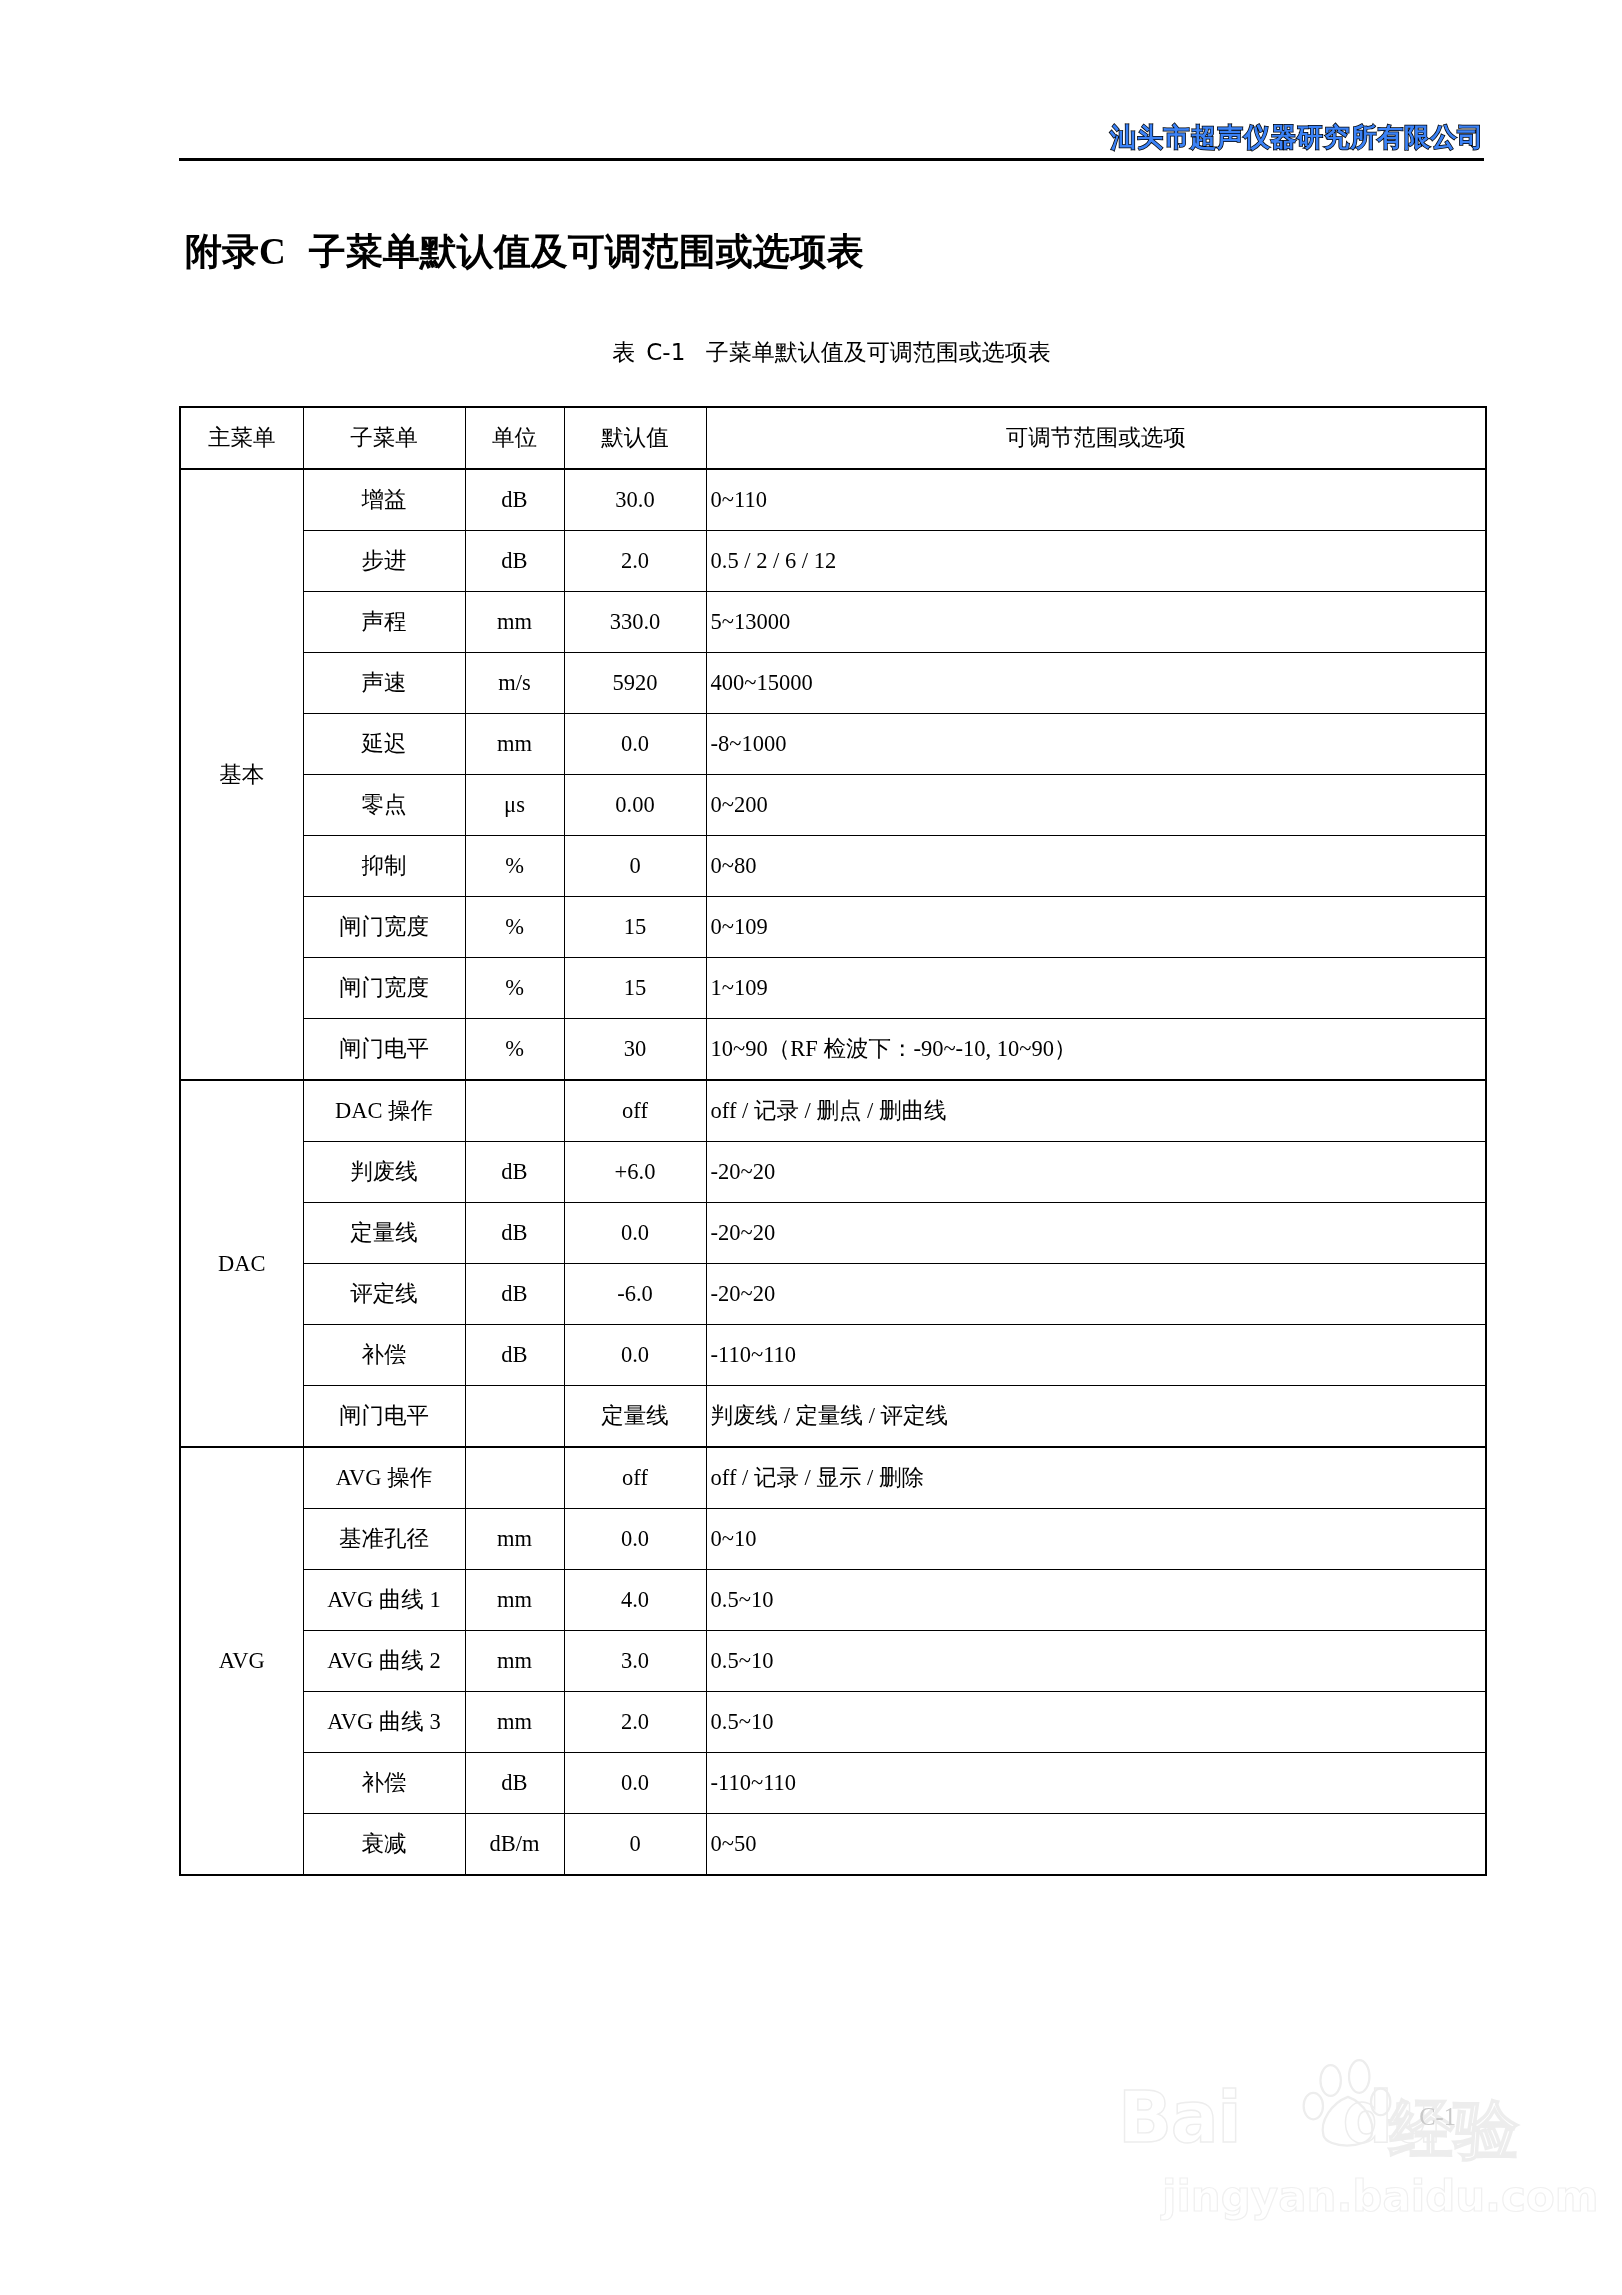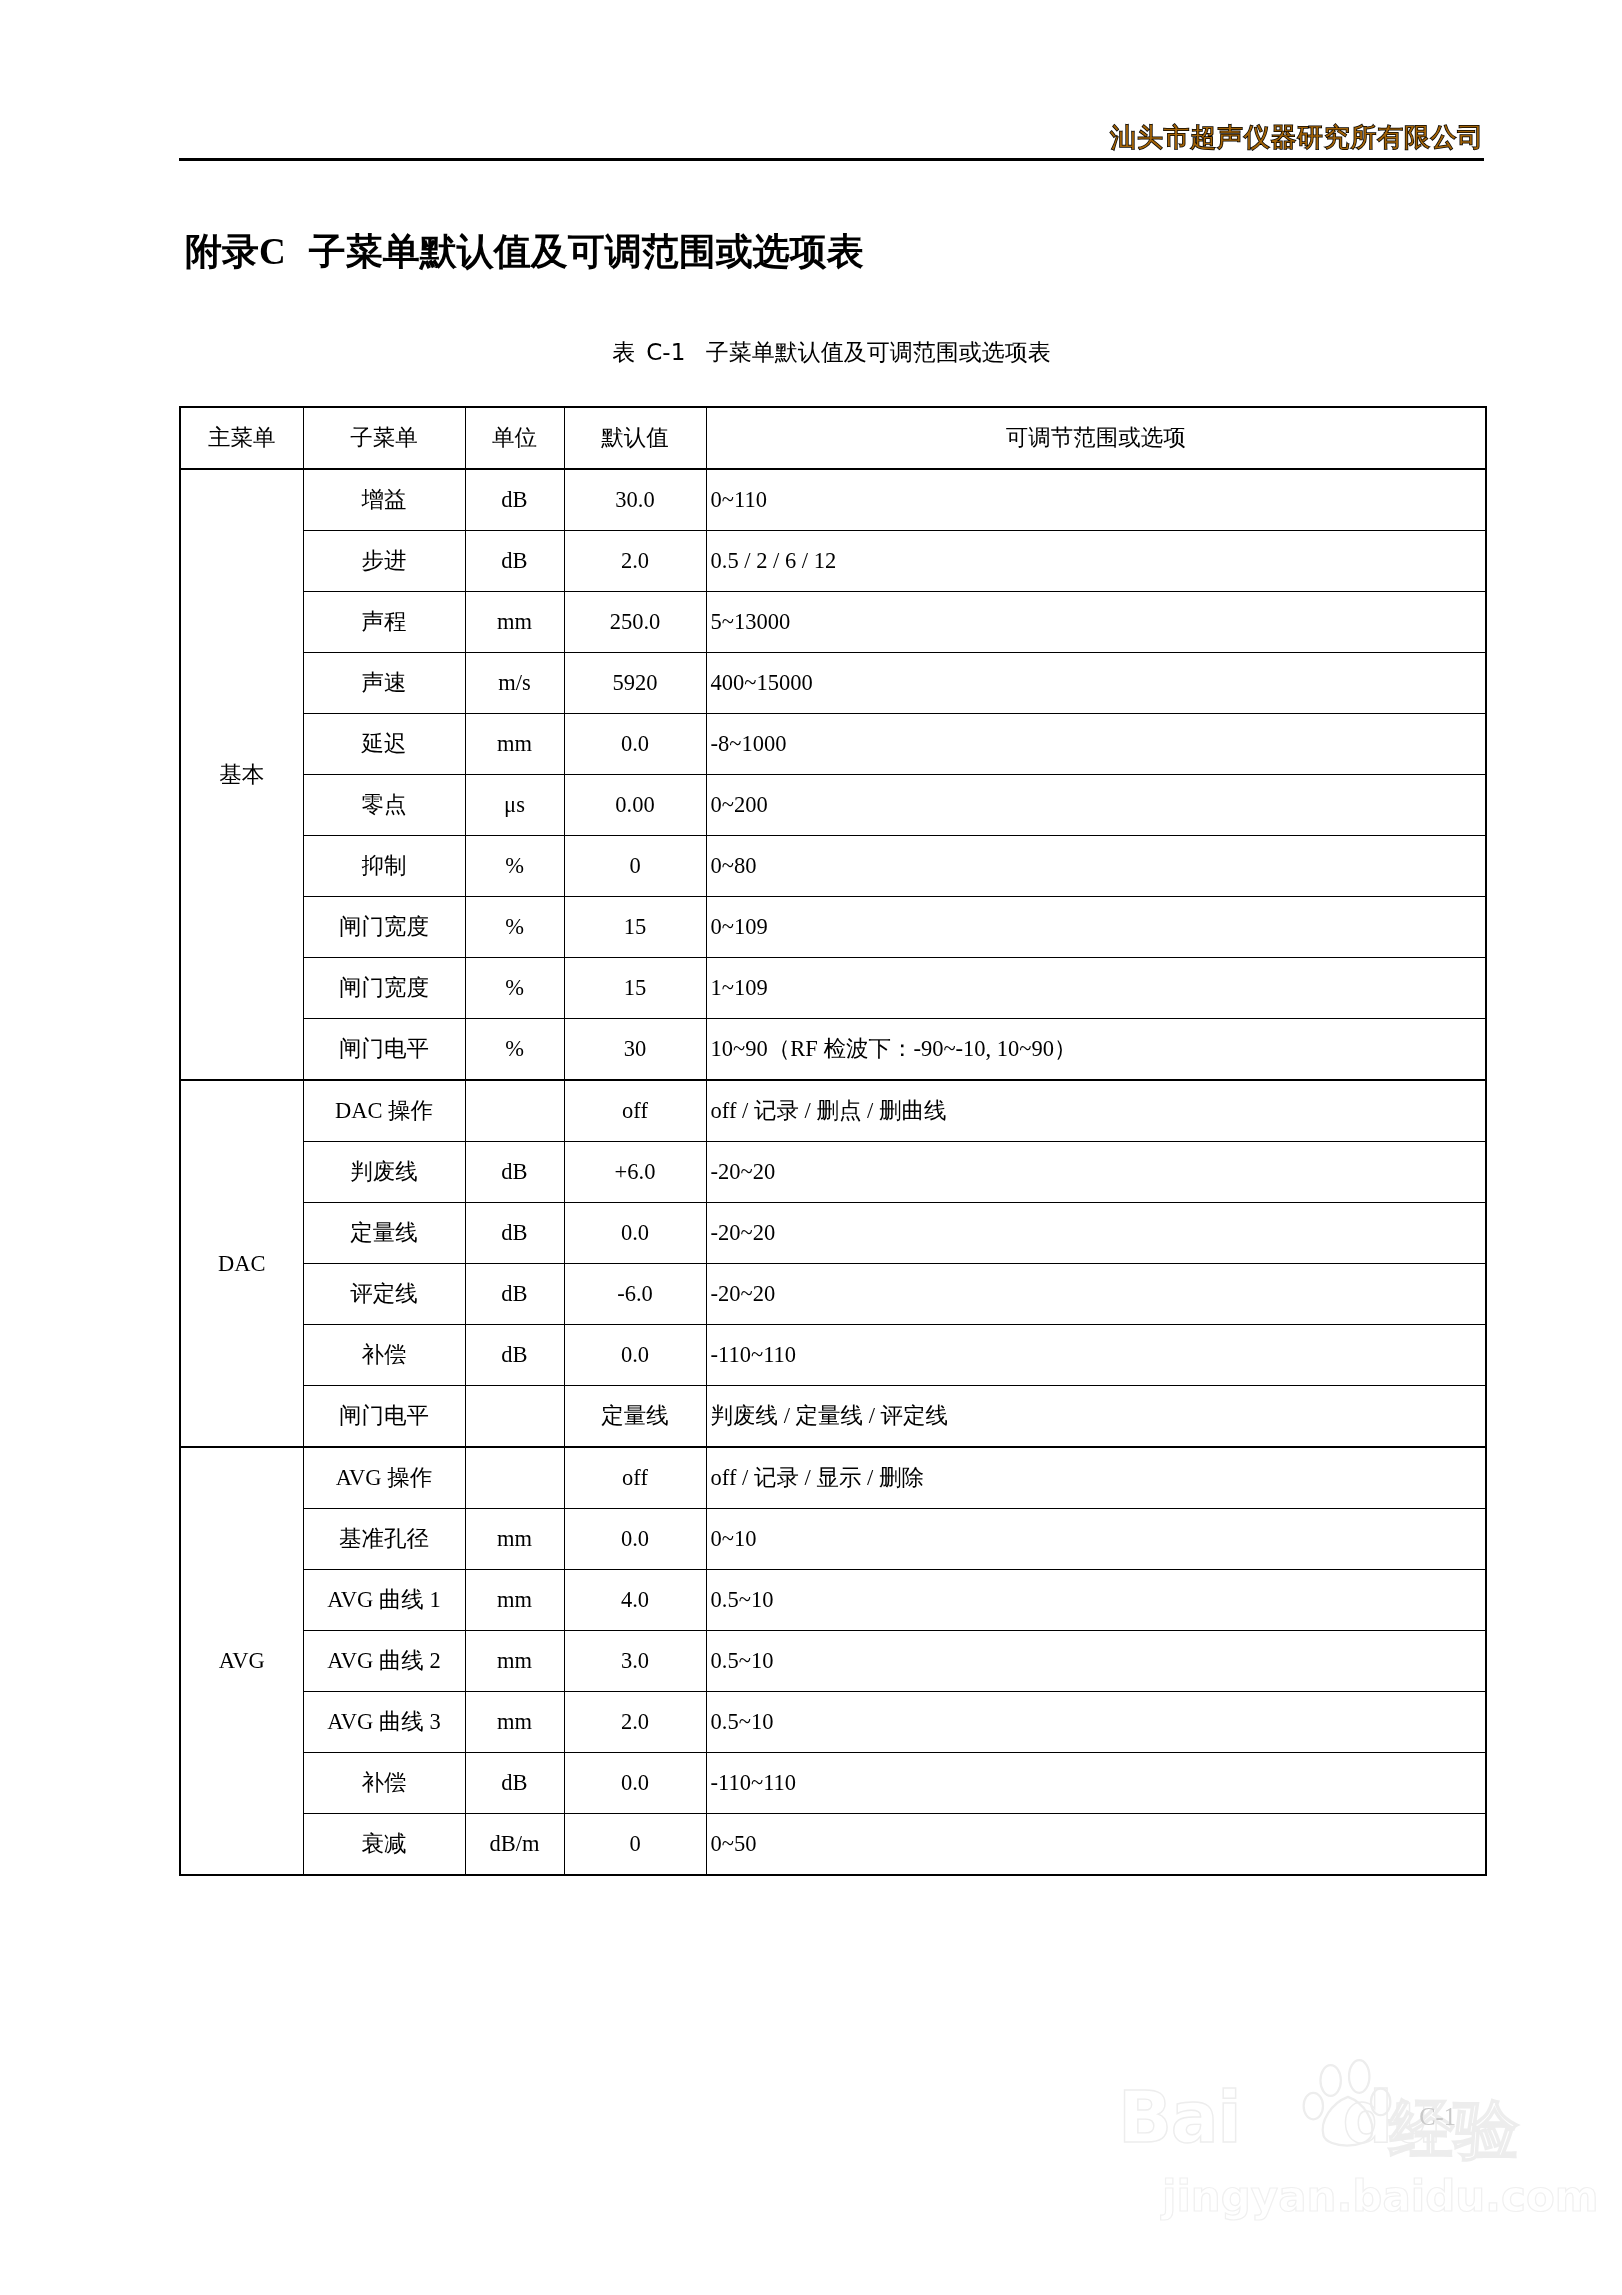--- a/index.html
+++ b/index.html
@@ -28,23 +28,23 @@
     top: 109px;
     width: 1305px;
     height: 55px;
   }
   .header-company {
     position: absolute;
     right: 0;
     bottom: 9.5px;
     font-family: "DejaVu Sans", "Liberation Sans", sans-serif;
     font-size: 26px;
-    font-weight: normal;
+    font-weight: bold;
     letter-spacing: 0.7px;
-    color: #a16207;
+    color: #3b82f6;
     -webkit-text-stroke: 1.5px #000000;
     paint-order: stroke fill;
     white-space: nowrap;
     text-align: center;
   }
   .header-rule {
     position: absolute;
     left: 179px;
     top: 158px;
     width: 1305px;
@@ -232,21 +232,21 @@
         </tr>
         <tr>
           <td class="ctr">步进</td>
           <td class="ctr">dB</td>
           <td class="ctr">2.0</td>
           <td class="lft">0.5 / 2 / 6 / 12</td>
         </tr>
         <tr>
           <td class="ctr">声程</td>
           <td class="ctr">mm</td>
-          <td class="ctr">250.0</td>
+          <td class="ctr">330.0</td>
           <td class="lft">5~13000</td>
         </tr>
         <tr>
           <td class="ctr">声速</td>
           <td class="ctr">m/s</td>
           <td class="ctr">5920</td>
           <td class="lft">400~15000</td>
         </tr>
         <tr>
           <td class="ctr">延迟</td>

